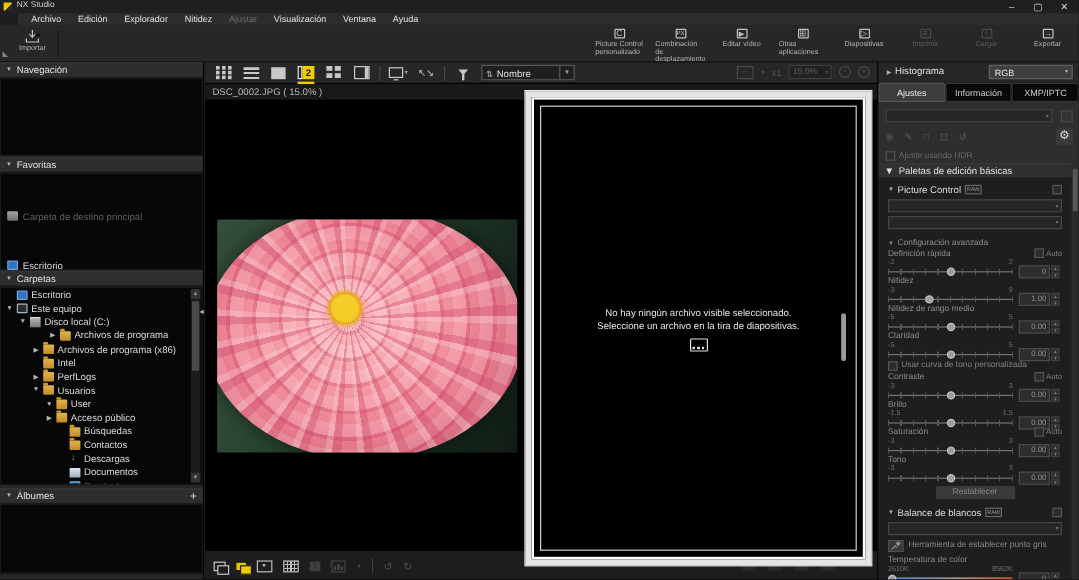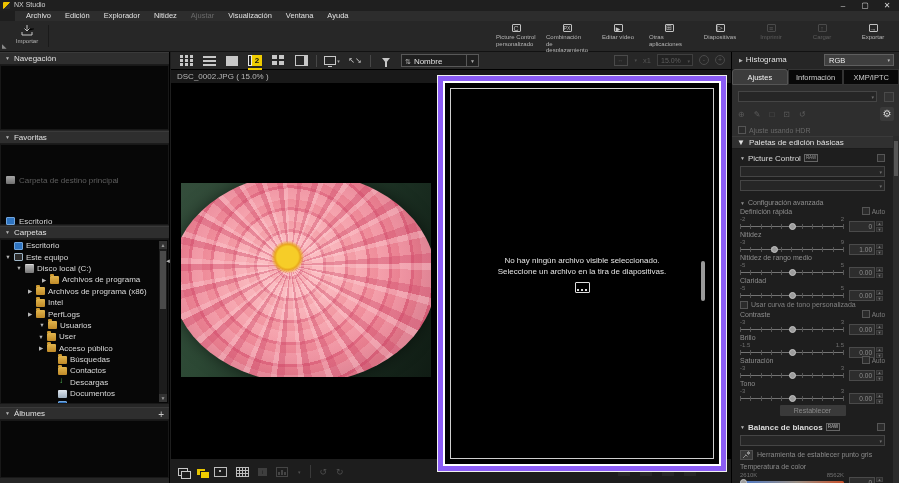--- a/index.html
+++ b/index.html
@@ -132,21 +132,21 @@
       repeating-conic-gradient(from 8deg at 45% 44%, rgba(206,73,105,0) 0deg 7deg,
           rgba(206,73,105,0.38) 7deg 11deg, rgba(255,216,220,0.30) 11deg 14deg),
       repeating-radial-gradient(circle at 45% 44%, rgba(255,198,203,0.45) 0 11px,
           rgba(222,105,130,0.50) 11px 14px, rgba(246,163,172,0.40) 14px 22px),
       radial-gradient(ellipse 52% 54% at 46% 46%, #f7b6bb 0 24%, #f199a3 44%, #eb8191 62%,
           #e36e83 76%, #da6077 87%, #c75069 100%);
     box-shadow:0 0 16px rgba(0,0,0,0.5);}
   
   #red-panel{position:absolute;left:266px;top:23px;width:290px;height:397px;z-index:5;}
   .red-outer{width:100%;height:100%;border:1px solid #f0f0f0;box-sizing:border-box;}
-  .red-band{width:100%;height:100%;border:5px solid #8b5cf6;box-sizing:border-box;}
+  .red-band{width:100%;height:100%;border:5px solid #e5e5e5;box-sizing:border-box;}
   .red-line{width:100%;height:100%;border:2px solid #ffffff;box-sizing:border-box;background:#000;}
   .red-black{width:100%;height:100%;padding:5px;box-sizing:border-box;}
   .red-inner{width:100%;height:100%;border:1px solid #cfcfcf;box-sizing:border-box;position:relative;
              display:flex;flex-direction:column;align-items:center;justify-content:center;}
   .empty-msg{font-size:8px;line-height:11px;color:#e4e4e4;text-align:center;}
   .strip-icon{width:13px;height:9px;border:1px solid #ddd;border-radius:1px;margin-top:5px;position:relative;}
   .strip-icon::after{content:"";position:absolute;bottom:1px;left:1px;right:1px;height:2px;
       background:repeating-linear-gradient(90deg,#ddd 0 2px,transparent 2px 4px);}
   #pane-thumb{position:absolute;right:8px;top:172px;width:4px;height:40px;background:#9a9a9a;border-radius:2px;}
   
@@ -393,21 +393,21 @@
           <span class="gen-icon icon-folder"></span>
           <span>Intel</span>
         </div>
 
         <div class="tree-row" style="padding-left: 26px;">
           <span class="tree-arrow">▶</span>
           <span class="gen-icon icon-folder"></span>
           <span>PerfLogs</span>
         </div>
 
-        <div class="tree-row" style="padding-left: 38px;">
+        <div class="tree-row" style="padding-left: 26px;">
           <span class="tree-arrow">▼</span>
           <span class="gen-icon icon-folder"></span>
           <span>Usuarios</span>
         </div>
 
         <div class="tree-row" style="padding-left: 37px;">
           <span class="tree-arrow">▼</span>
           <span class="gen-icon icon-folder"></span>
           <span>User</span>
         </div>
@@ -815,21 +815,21 @@
                 <span>▲</span>
                 <span>▼</span>
               </div>
             </div>
           </div>
 
       </div>
 
       <div class="reset-btn">Restablecer</div>
 
-      <div class="pc-head" style="margin-top:6px;font-weight:bold;">
+      <div class="pc-head" style="margin-top:6px;">
         <span class="tri">▼</span>
         <span class="pc-title">Balance de blancos</span>
         <span class="raw-badge">RAW</span>
         <span class="cb"></span>
       </div>
       <div class="dd dd-w"></div>
       <div class="graypoint-row">
         <span class="gp-btn">
           <svg width="9" height="9">
               <path d="M1 8L4 5 M3.5 4.5L5.5 6.5 M5 3l1.5-1.5L8 3 6.5 4.5z" stroke="#8f8f8f" fill="#8f8f8f" stroke-width="1"></path>

